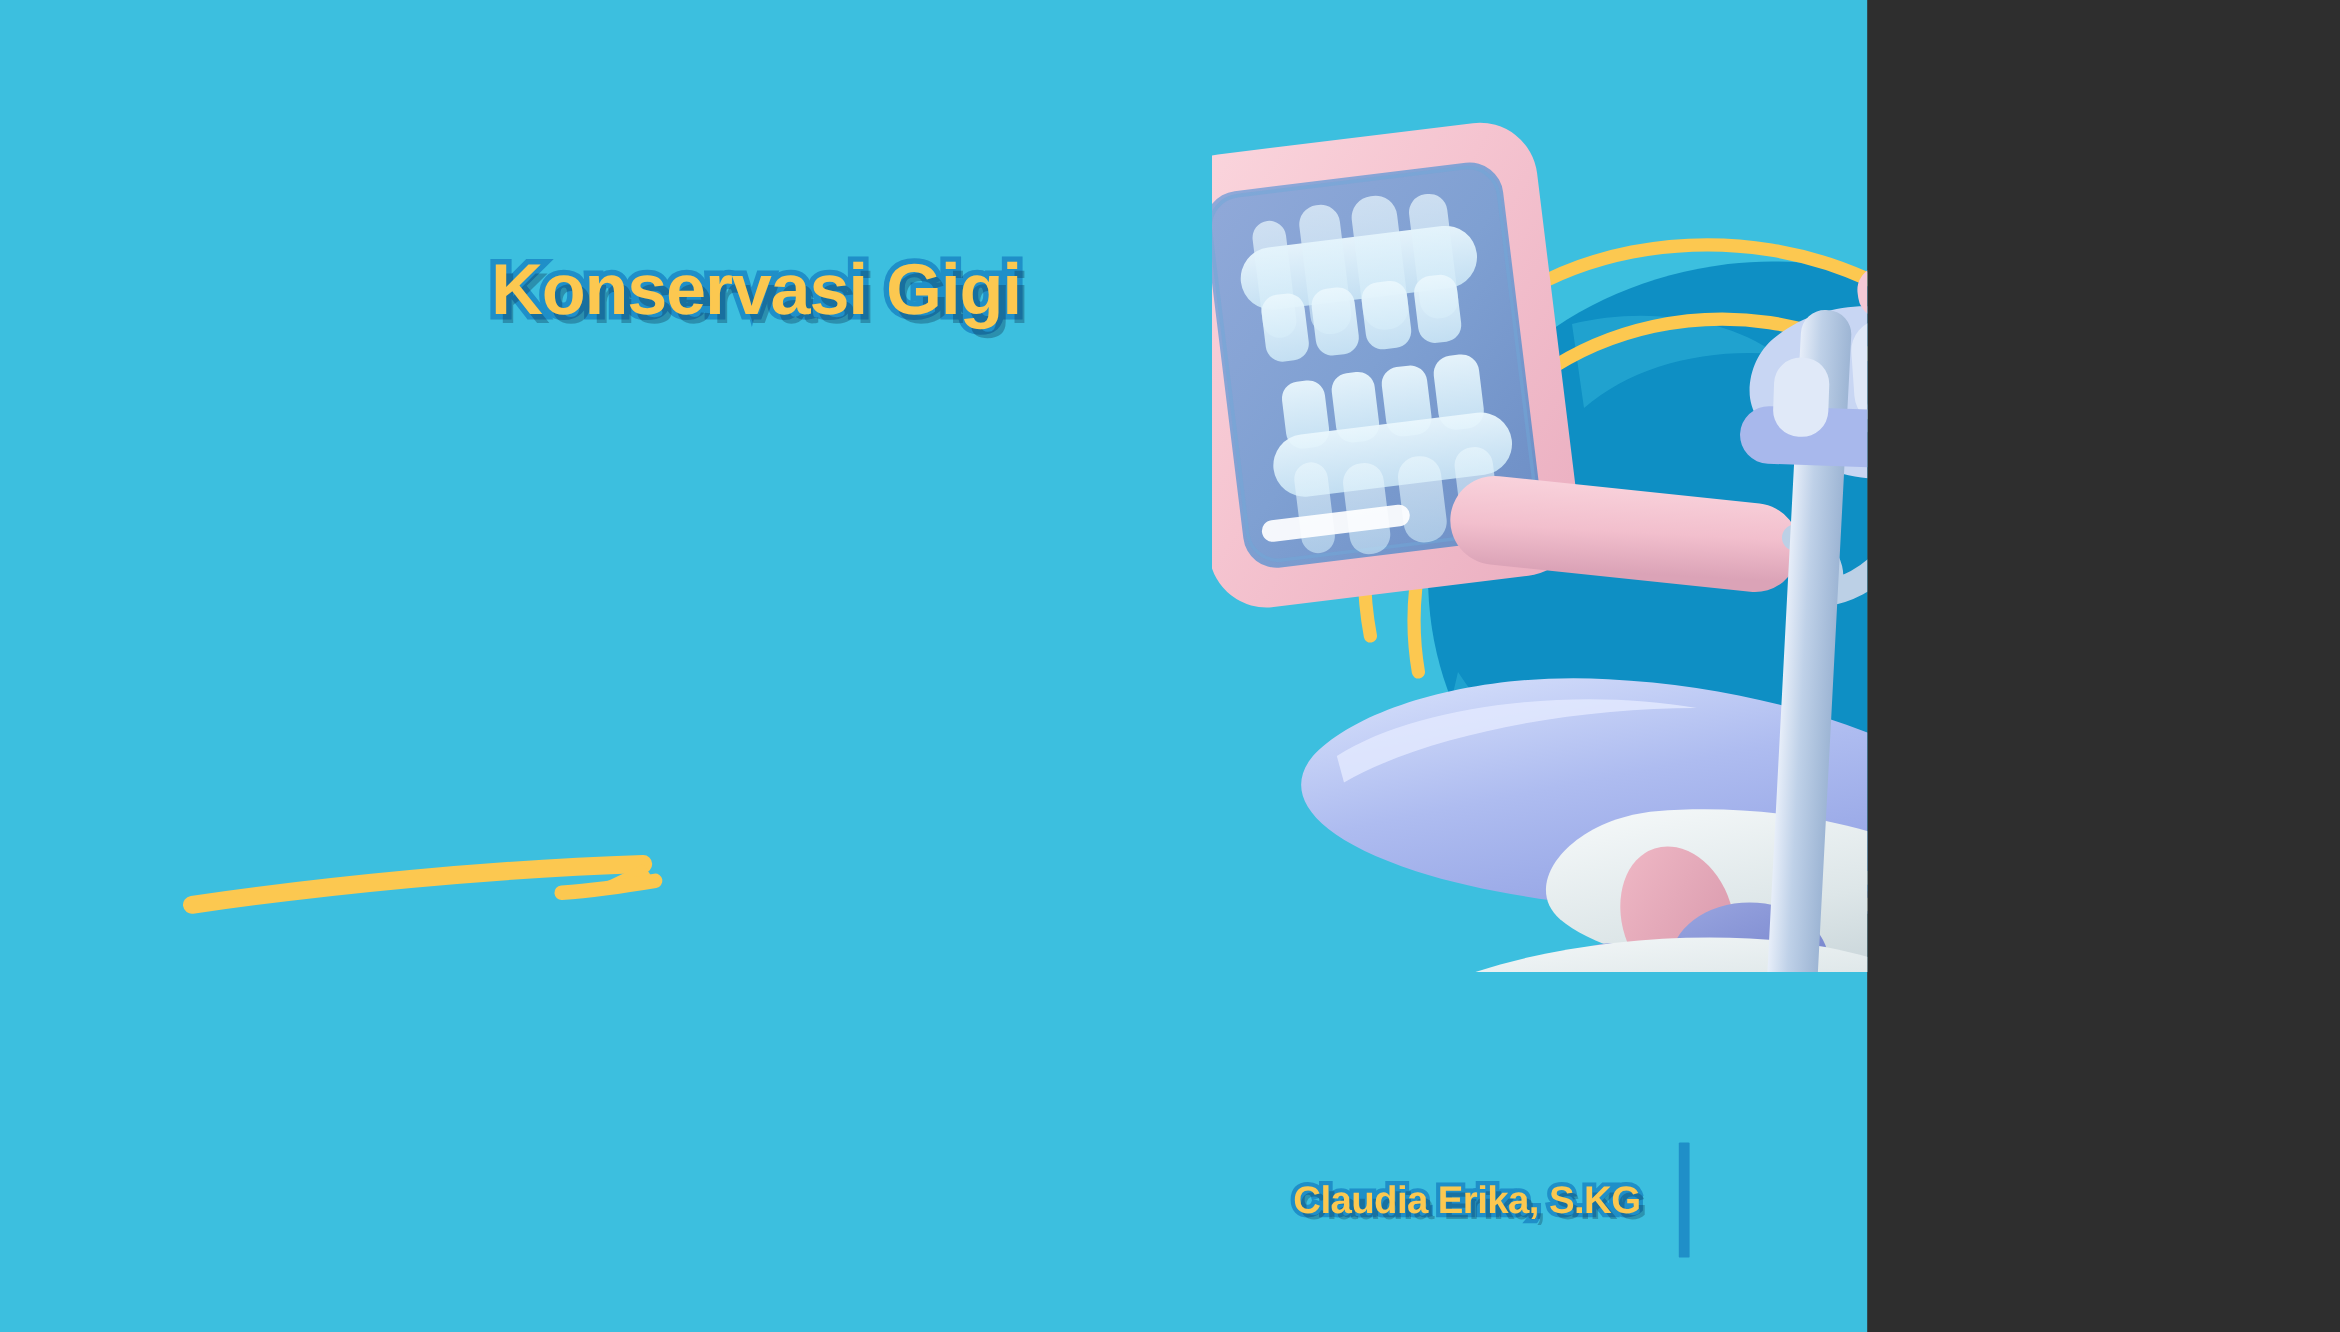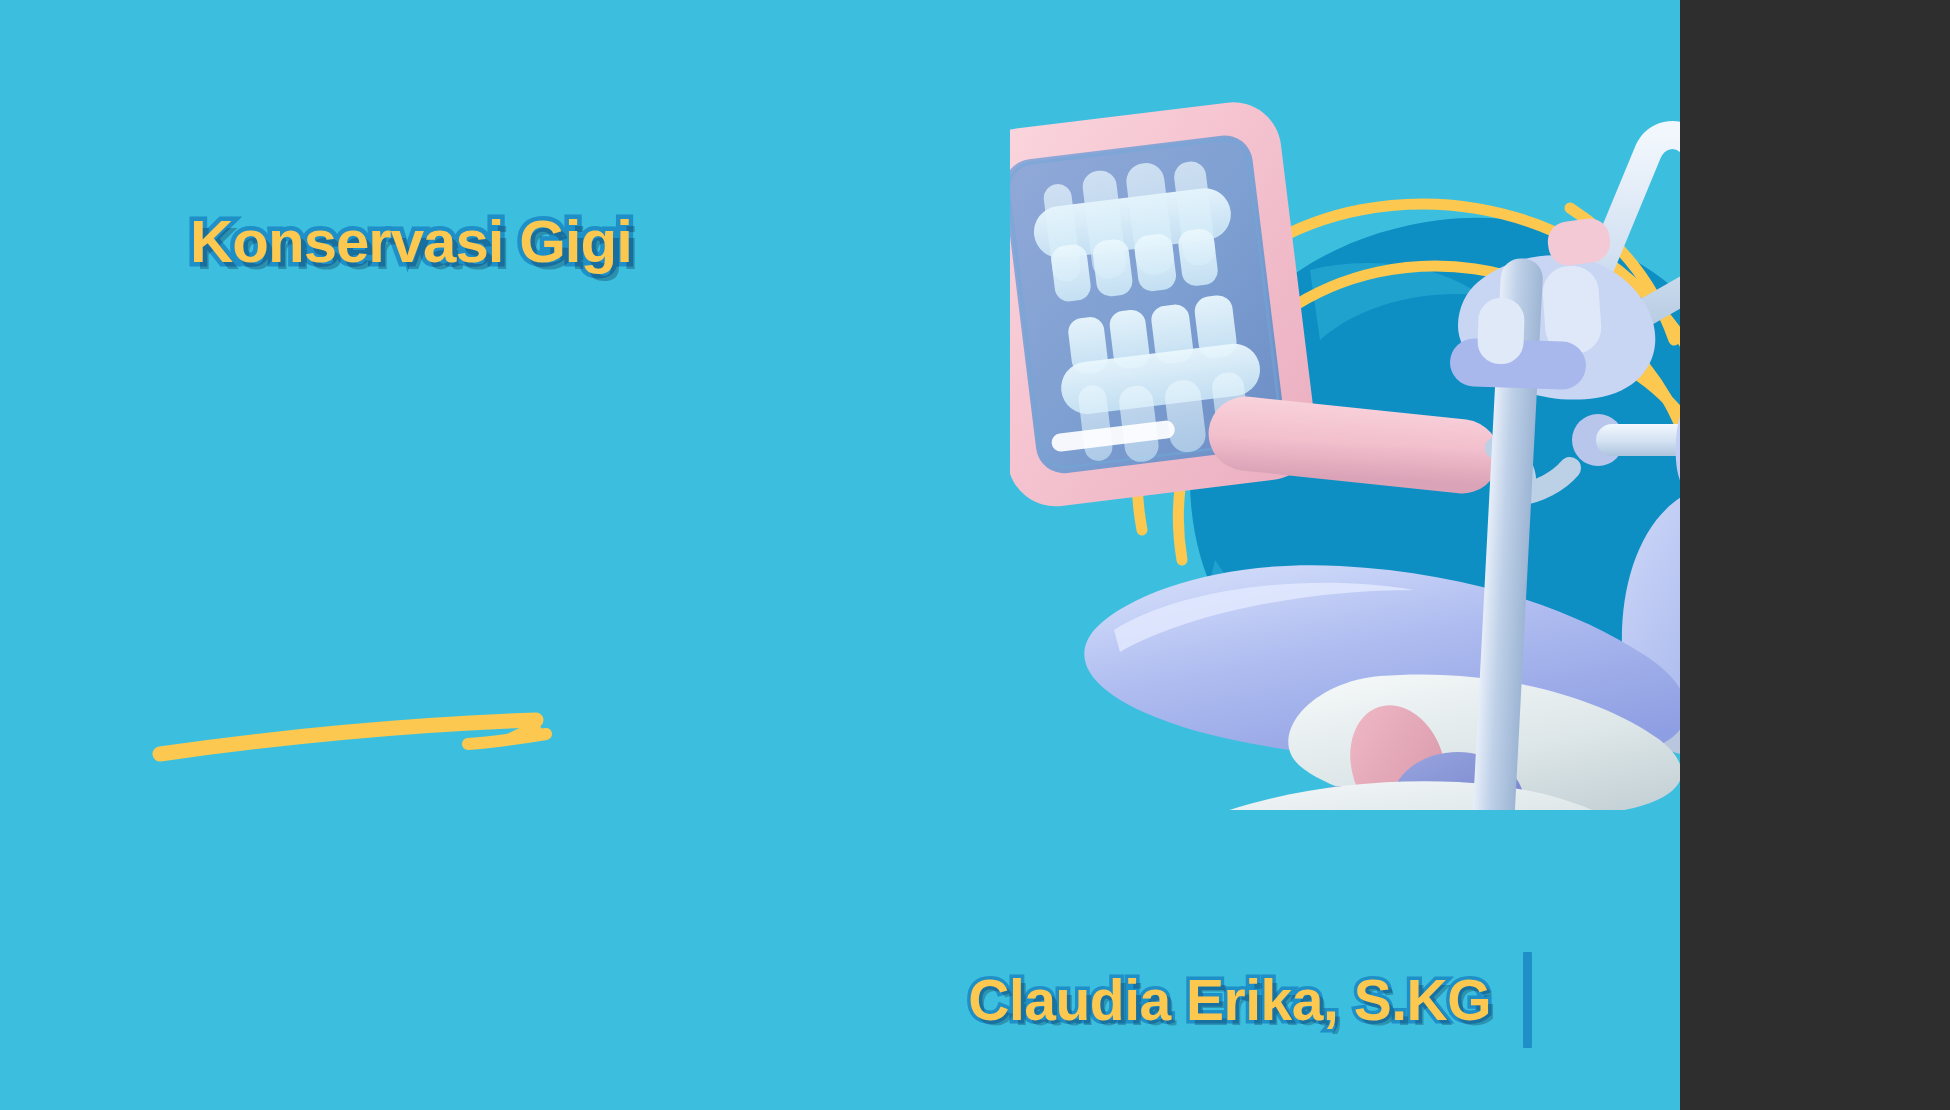--- a/index.html
+++ b/index.html
@@ -2,25 +2,26 @@
 <html><head>
 <meta charset="utf-8">
 <style>
   html, body {
     margin: 0;
     padding: 0;
     background: #2e2e2e;
   }
   #slide {
     position: relative;
-    width: 1680px;
+    width: 1556px;
     height: 1110px;
     overflow: hidden;
     background: #3cbfdf;
     font-family: "Liberation Sans", sans-serif;
+    text-align: center;
   }
 
   
   .text-block {
     position: absolute;
     left: 190px;
     top: 210px;
     width: 880px;
   }
 
@@ -78,21 +79,21 @@
     position: absolute;
     right: 148px;
     bottom: 62px;
     display: flex;
     align-items: center;
     gap: 32px;
   }
   .author-name {
     font-family: "Liberation Sans", sans-serif;
     font-weight: bold;
-    font-size: 57px;
+    font-size: 32px;
     letter-spacing: -0.5px;
     color: #fcc850;
     -webkit-text-stroke: 7px #1f8fc8;
     paint-order: stroke fill;
     text-shadow: 5px 5px 0 rgba(10, 45, 70, 0.30);
     white-space: nowrap;
   }
   .author-rule {
     width: 9px;
     height: 96px;

